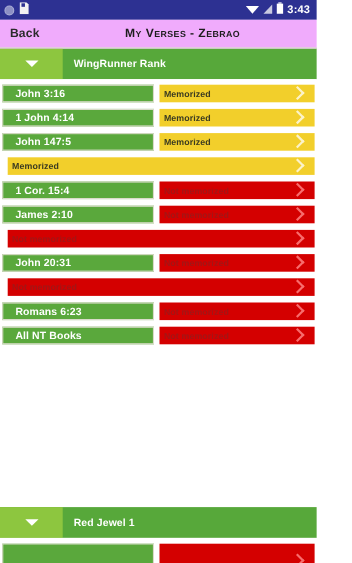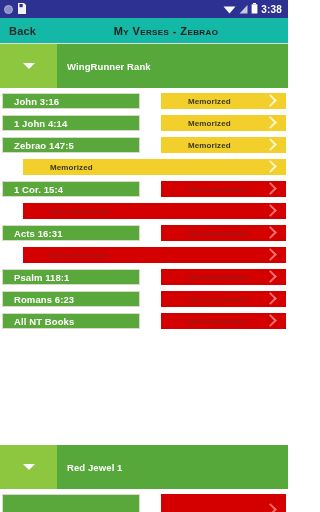--- a/index.html
+++ b/index.html
@@ -20,40 +20,40 @@
   .sb-left { display: flex; align-items: center; gap: 4px; }
   .sb-right { margin-left: auto; display: flex; align-items: center; gap: 3px; padding-right: 2px; }
   .dot-icon {
     width: 9px; height: 9px; border-radius: 50%;
     background: #8c8fc4; border: 1px solid #aaadd6;
   }
   .sb-time { color: #ffffff; font-size: 10px; font-weight: bold; letter-spacing: .2px; }
 
   
   .actionbar {
-    height: 26px; background: #14b8a6;
+    height: 26px; background: #f0abfc;
     display: flex; align-items: center; position: relative;
     border-bottom: 1px solid #dcdccf;
     flex: 0 0 auto;
   }
   .back-btn {
     color: #2b2b2b; font-size: 11px; font-weight: bold;
     padding-left: 9px; letter-spacing: .2px;
   }
   .ab-title {
     position: absolute; left: 0; right: 0; text-align: center;
     color: #1d1d1d; font-size: 11px; font-weight: bold;
     font-variant: small-caps; letter-spacing: .4px;
     pointer-events: none;
     padding-left: 44px;
   }
 
   
   .group-bar {
-    height: 44px; display: flex; align-items: stretch;
+    height: 28px; display: flex; align-items: stretch;
     flex: 0 0 auto; background: #57a83a;
   }
   .group-toggle {
     width: 57px; background: #8dc63f;
     display: flex; align-items: center; justify-content: center;
   }
   .chev-down {
     width: 0; height: 0;
     border-left: 6px solid transparent;
     border-right: 6px solid transparent;
@@ -76,23 +76,23 @@
   }
   .verse-btn {
     width: 138px; background: #5aa83c;
     border: 1px solid #d9dbc9;
     display: flex; align-items: center;
     padding-left: 11px;
     color: #ffffff; font-size: 9.5px; font-weight: bold;
     letter-spacing: .1px;
   }
   .status-btn {
-    margin-left: 21px; flex: 1;
+    margin-left: 5px; flex: 1;
     display: flex; align-items: center; position: relative;
-    padding-left: 27px;
+    padding-left: 4px;
     font-size: 8px; font-weight: bold; letter-spacing: .1px;
   }
   .status-btn.memorized { background: #f2cf2b; color: #3b3b21; }
   .status-btn.notmemorized { background: #d40000; color: #a31515; }
   .chev-right {
     position: absolute; right: 11px; top: 50%;
     width: 9px; height: 9px; margin-top: -5px;
     border-right: 2px solid currentColor;
     border-top: 2px solid currentColor;
     transform: rotate(45deg);
@@ -129,21 +129,21 @@
         <svg width="9" height="10" viewBox="0 0 9 10">
             <path d="M8.5 1 L8.5 9.5 L0.5 9.5 Z" fill="#c8c9e0"></path>
           </svg>
       </span>
       <span>
         <svg width="7" height="11" viewBox="0 0 7 11">
           <rect x="2" y="0" width="3" height="1.3" fill="#ffffff"></rect>
           <rect x="0.6" y="1.3" width="5.8" height="9.2" fill="#ffffff"></rect>
         </svg>
       </span>
-      <span class="sb-time">3:38</span>
+      <span class="sb-time">3:43</span>
     </div>
   </div>
 
   <div class="actionbar">
     <span class="back-btn">Back</span>
     <span class="ab-title">My Verses - Zebrao</span>
   </div>
 
   <div class="group-bar">
     <span class="group-toggle">
@@ -164,21 +164,21 @@
 
     <div class="row">
       <span class="verse-btn">1 John 4:14</span>
       <span class="status-btn memorized">
         <span>Memorized</span>
         <span class="chev-right"></span>
       </span>
     </div>
 
     <div class="row">
-      <span class="verse-btn">Zebrao 147:5</span>
+      <span class="verse-btn">John 147:5</span>
       <span class="status-btn memorized">
         <span>Memorized</span>
         <span class="chev-right"></span>
       </span>
     </div>
 
     <div class="row">
       <span class="status-btn memorized">
         <span>Memorized</span>
         <span class="chev-right"></span>
@@ -187,43 +187,43 @@
 
     <div class="row">
       <span class="verse-btn">1 Cor. 15:4</span>
       <span class="status-btn notmemorized">
         <span>Not memorized</span>
         <span class="chev-right"></span>
       </span>
     </div>
 
     <div class="row">
-      <span class="status-btn notmemorized">
-        <span>Not memorized</span>
-        <span class="chev-right"></span>
-      </span>
-    </div>
-
-    <div class="row">
-      <span class="verse-btn">Acts 16:31</span>
-      <span class="status-btn notmemorized">
-        <span>Not memorized</span>
-        <span class="chev-right"></span>
-      </span>
-    </div>
-
-    <div class="row">
-      <span class="status-btn notmemorized">
-        <span>Not memorized</span>
-        <span class="chev-right"></span>
-      </span>
-    </div>
-
-    <div class="row">
-      <span class="verse-btn">Psalm 118:1</span>
+      <span class="verse-btn">James 2:10</span>
+      <span class="status-btn notmemorized">
+        <span>Not memorized</span>
+        <span class="chev-right"></span>
+      </span>
+    </div>
+
+    <div class="row">
+      <span class="status-btn notmemorized">
+        <span>Not memorized</span>
+        <span class="chev-right"></span>
+      </span>
+    </div>
+
+    <div class="row">
+      <span class="verse-btn">John 20:31</span>
+      <span class="status-btn notmemorized">
+        <span>Not memorized</span>
+        <span class="chev-right"></span>
+      </span>
+    </div>
+
+    <div class="row">
       <span class="status-btn notmemorized">
         <span>Not memorized</span>
         <span class="chev-right"></span>
       </span>
     </div>
 
     <div class="row">
       <span class="verse-btn">Romans 6:23</span>
       <span class="status-btn notmemorized">
         <span>Not memorized</span>

